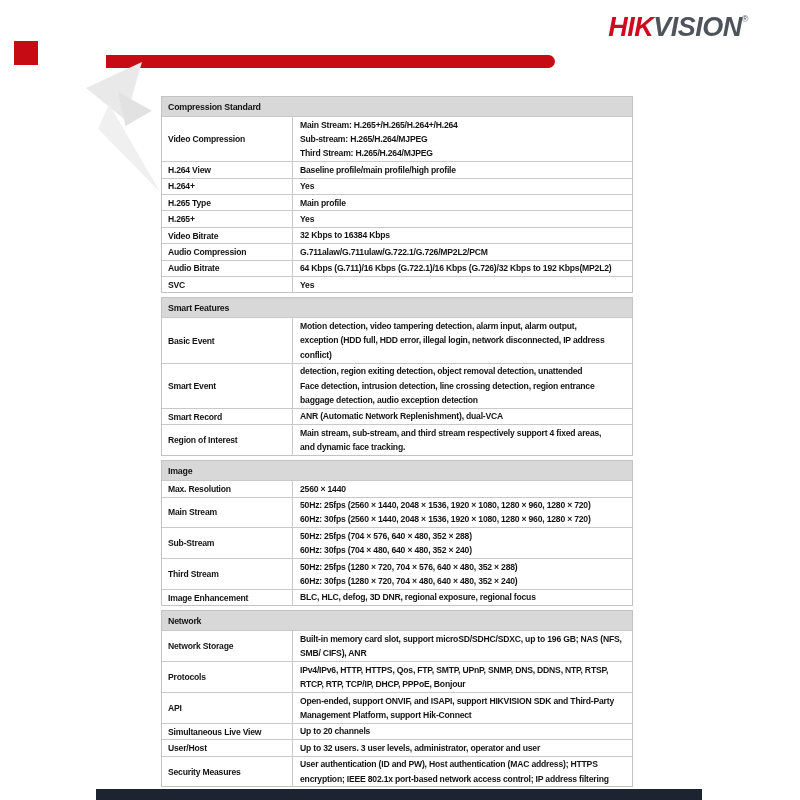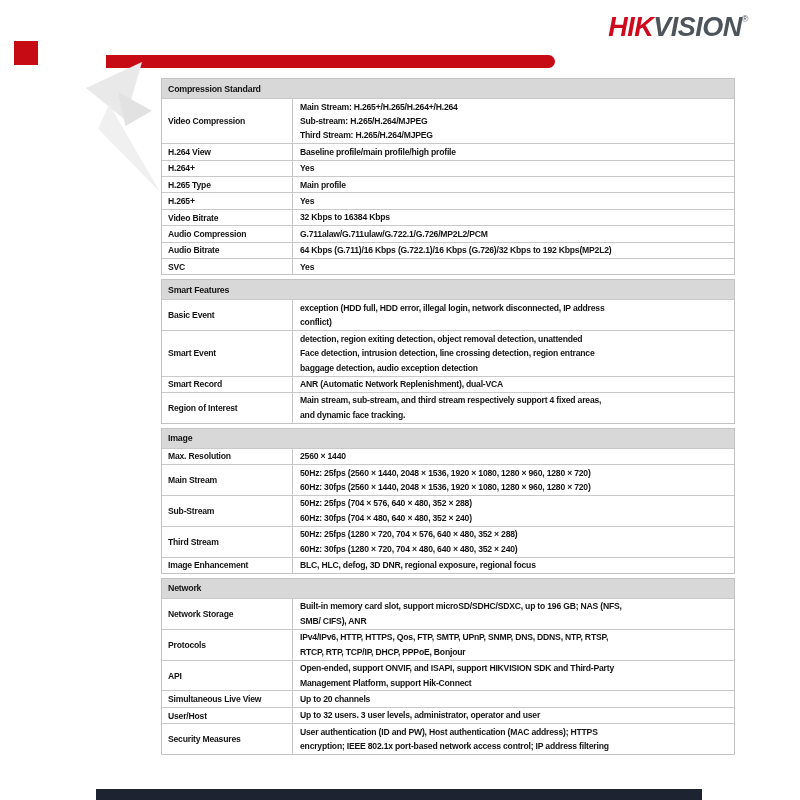--- a/index.html
+++ b/index.html
@@ -63,22 +63,22 @@
   }
   .wm-c {
     left: 118px; top: 92px; width: 34px; height: 34px;
     background: #e2e2e2;
     clip-path: polygon(0 0, 100% 55%, 22% 100%);
   }
 
   
   .spec {
     position: absolute;
-    left: 161px; top: 78px;
-    width: 574px;
+    left: 161px; top: 96px;
+    width: 472px;
     font-size: 8.6px;
     letter-spacing: -0.2px;
     color: #141414;
   }
   .section {
     border: 1px solid #c3c3c3;
     margin-bottom: 4px;
     background: #ffffff;
   }
   .section-header {
@@ -200,20 +200,21 @@
           <div class="cell value">
             <div class="vline">Yes</div>
           </div>
         </div>
       </div>
       <div class="section">
         <div class="section-header">Smart Features</div>
         <div class="row">
           <div class="cell label">Basic Event</div>
           <div class="cell value">
+            <div class="vline">Motion detection, video tampering detection, alarm input, alarm output,</div>
             <div class="vline">exception (HDD full, HDD error, illegal login, network disconnected, IP address</div>
             <div class="vline">conflict)</div>
           </div>
         </div>
         <div class="row">
           <div class="cell label">Smart Event</div>
           <div class="cell value">
             <div class="vline">detection, region exiting detection, object removal detection, unattended</div>
             <div class="vline">Face detection, intrusion detection, line crossing detection, region entrance</div>
             <div class="vline">baggage detection, audio exception detection</div>

